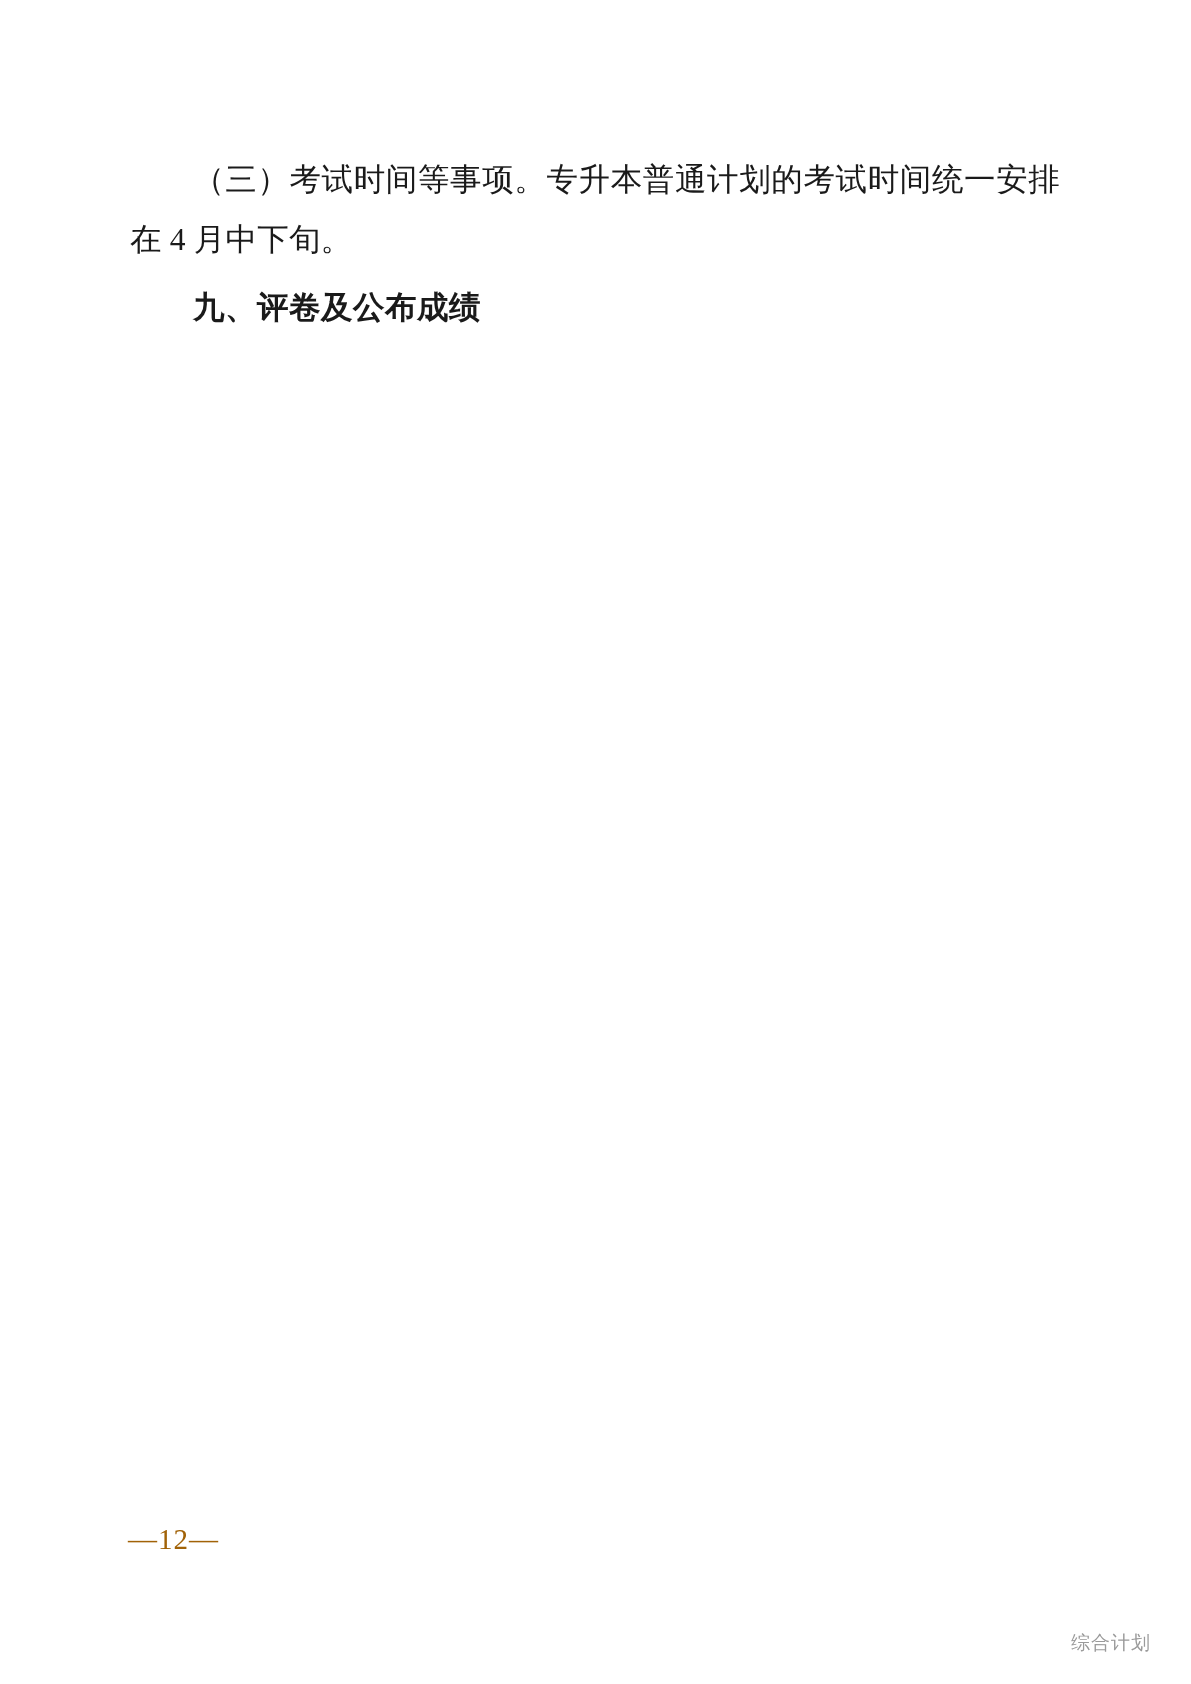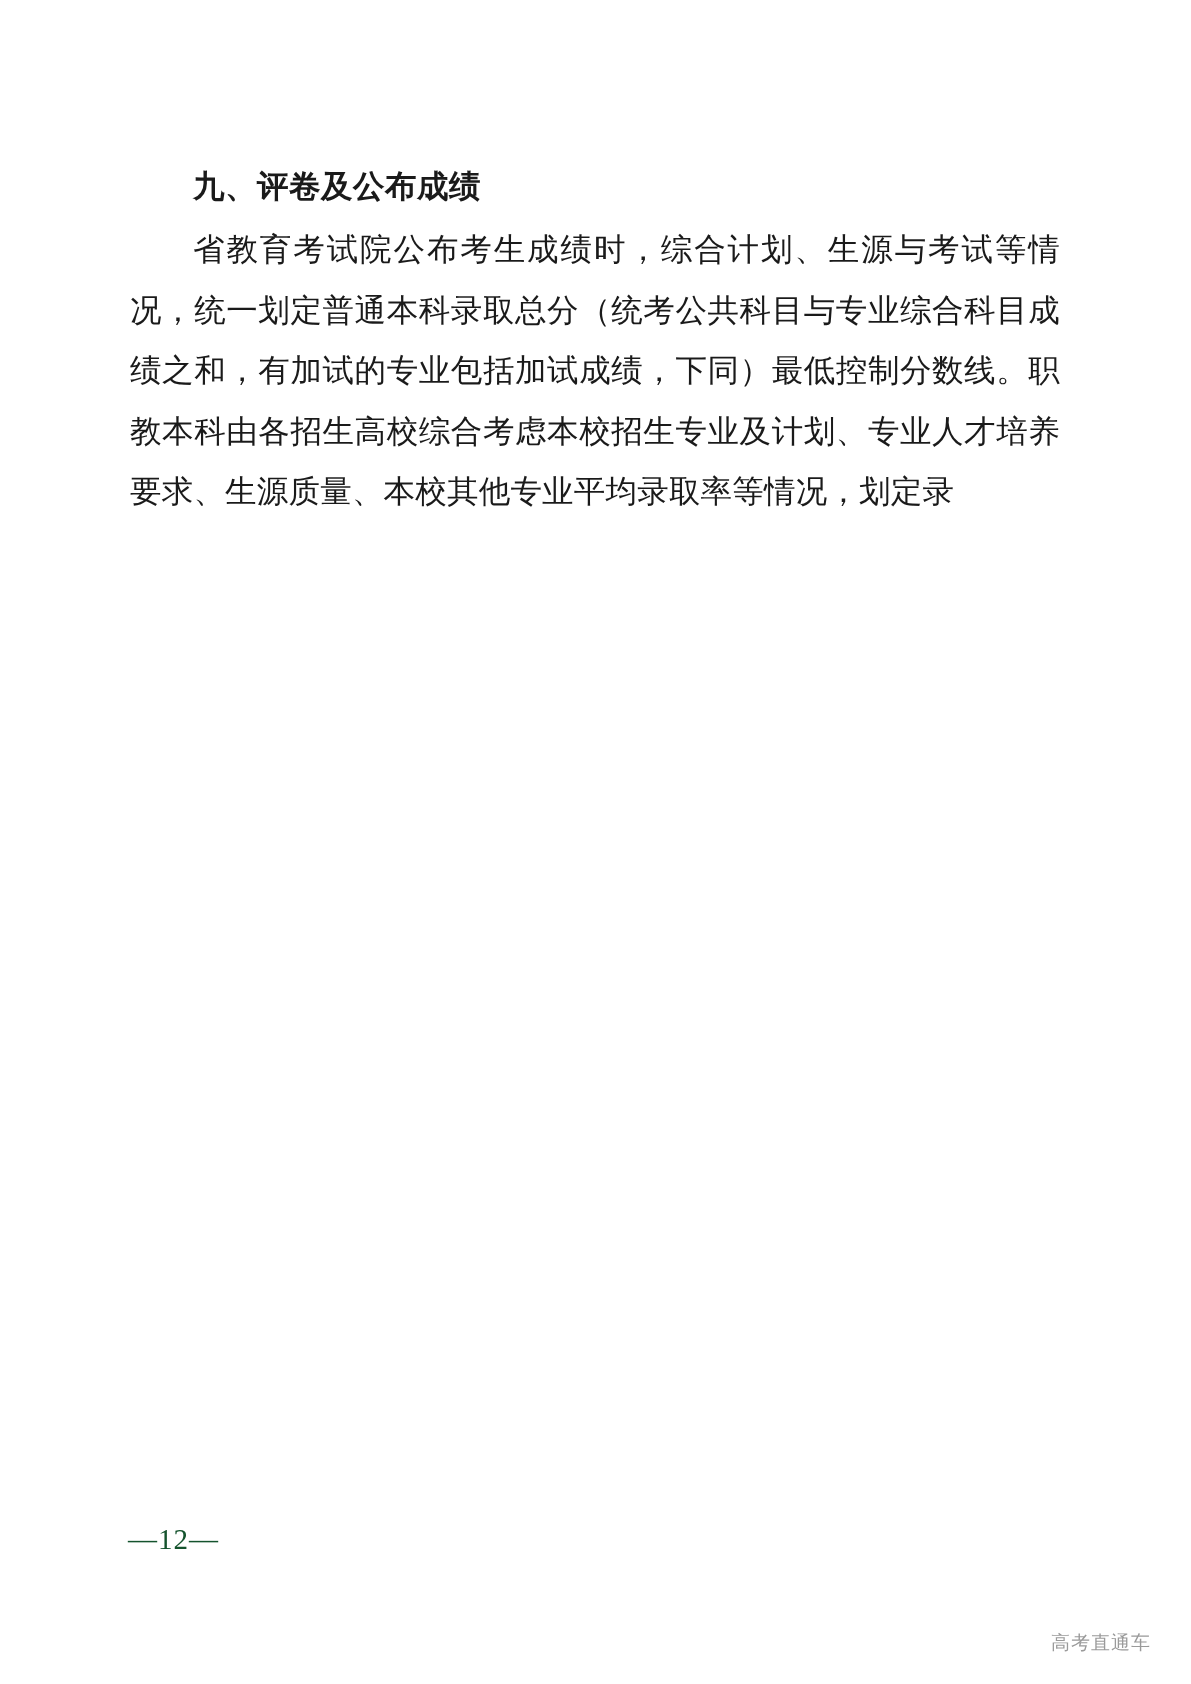--- a/index.html
+++ b/index.html
@@ -41,48 +41,48 @@
     font-weight: bold;
     font-family: "Liberation Sans", "DejaVu Sans", sans-serif;
     letter-spacing: 0.5px;
   }
   .page-number {
     position: absolute;
     left: 128px;
     bottom: 128px;
     font-size: 29px;
     font-family: "Liberation Serif", "DejaVu Serif", serif;
-    color: #14532d;
+    color: #a16207;
     letter-spacing: 1px;
   }
   .watermark {
     position: absolute;
     right: 40px;
     bottom: 28px;
     font-size: 19px;
     color: #9a9a9a;
     font-family: "Liberation Sans", "DejaVu Sans", sans-serif;
     letter-spacing: 1px;
   }
 </style>
 </head>
 <body>
 
 <div class="page">
 
   <div class="content">
 
+    <p class="para">（三）考试时间等事项。专升本普通计划的考试时间统一安排在 4 月中下旬。</p>
 
     <h2 class="heading">九、评卷及公布成绩</h2>
 
 
 
 
 
-    <p class="para">省教育考试院公布考生成绩时，综合计划、生源与考试等情况，统一划定普通本科录取总分（统考公共科目与专业综合科目成绩之和，有加试的专业包括加试成绩，下同）最低控制分数线。职教本科由各招生高校综合考虑本校招生专业及计划、专业人才培养要求、生源质量、本校其他专业平均录取率等情况，划定录</p>
 
   </div>
 
   <div class="page-number">—12—</div>
 
-  <div class="watermark">高考直通车</div>
+  <div class="watermark">综合计划</div>
 
 </div>
 
 </body></html>

